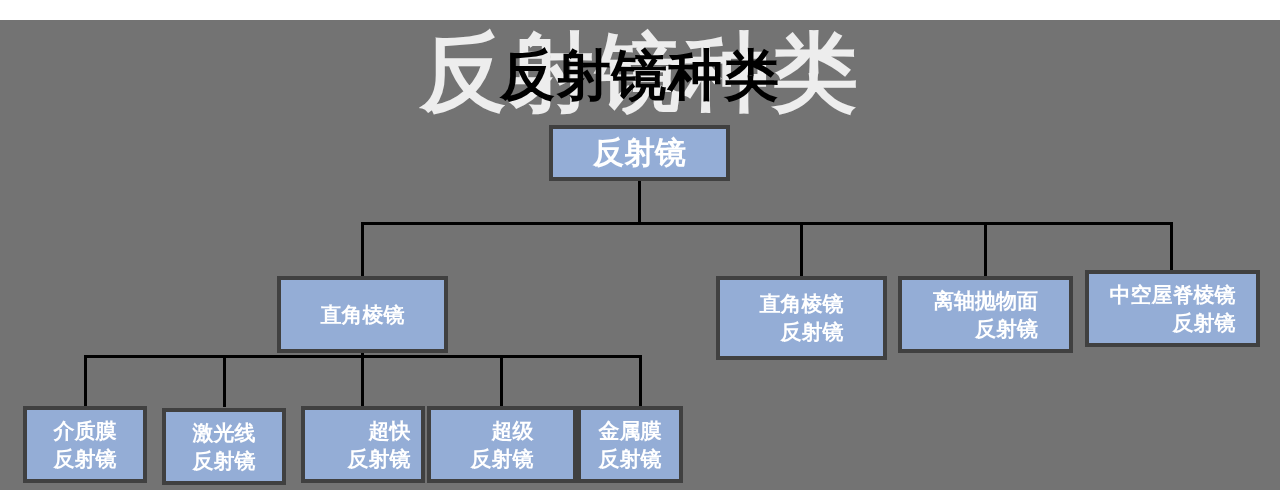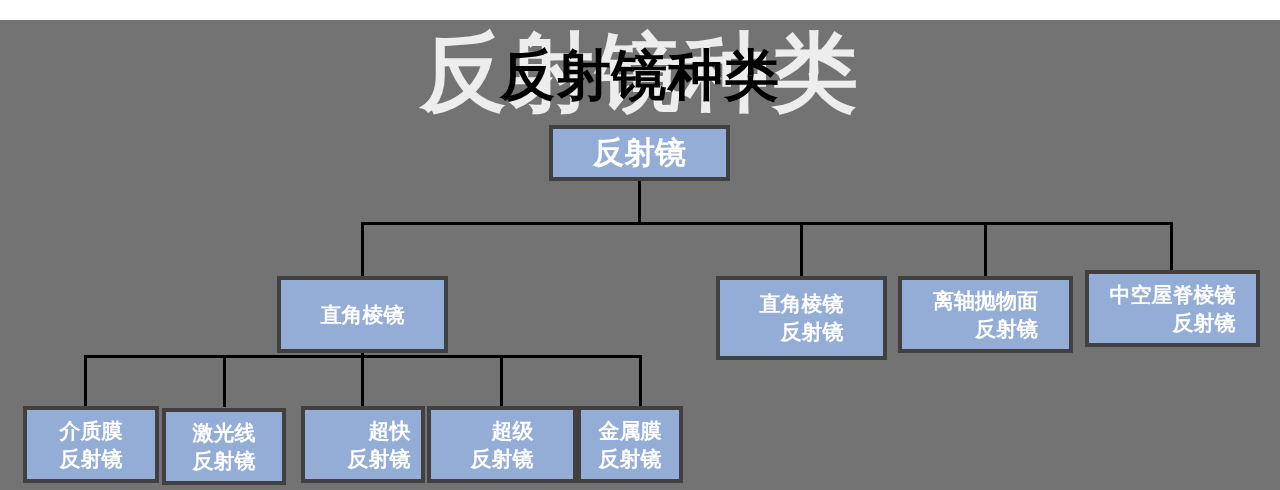--- a/index.html
+++ b/index.html
@@ -60,21 +60,21 @@
     line-height: 28px;
   }
   .node.root {
     left: 549px; top: 105px; width: 181px; height: 56px;
     font-size: 31px; line-height: 34px;
   }
   .node.l2-0 { left: 277px;  top: 256px; width: 171px; height: 77px; }
   .node.l2-1 { left: 716px;  top: 256px; width: 171px; height: 84px; }
   .node.l2-2 { left: 898px;  top: 256px; width: 175px; height: 77px; }
   .node.l2-3 { left: 1085px; top: 250px; width: 175px; height: 77px; }
-  .node.l3-0 { left: 23px;  top: 386px; width: 136px; height: 77px; }
+  .node.l3-0 { left: 23px;  top: 386px; width: 124px; height: 77px; }
   .node.l3-1 { left: 162px; top: 388px; width: 124px; height: 77px; }
   .node.l3-2 { left: 301px; top: 386px; width: 124px; height: 77px; padding-left: 32px; }
   .node.l3-3 { left: 427px; top: 386px; width: 150px; height: 77px; }
   .node.l3-4 { left: 577px; top: 386px; width: 106px; height: 77px; }
   
   .line {
     position: absolute;
     background: #000000;
   }
   .root-stub   { left: 638px;  top: 161px; width: 3px;   height: 44px; }

